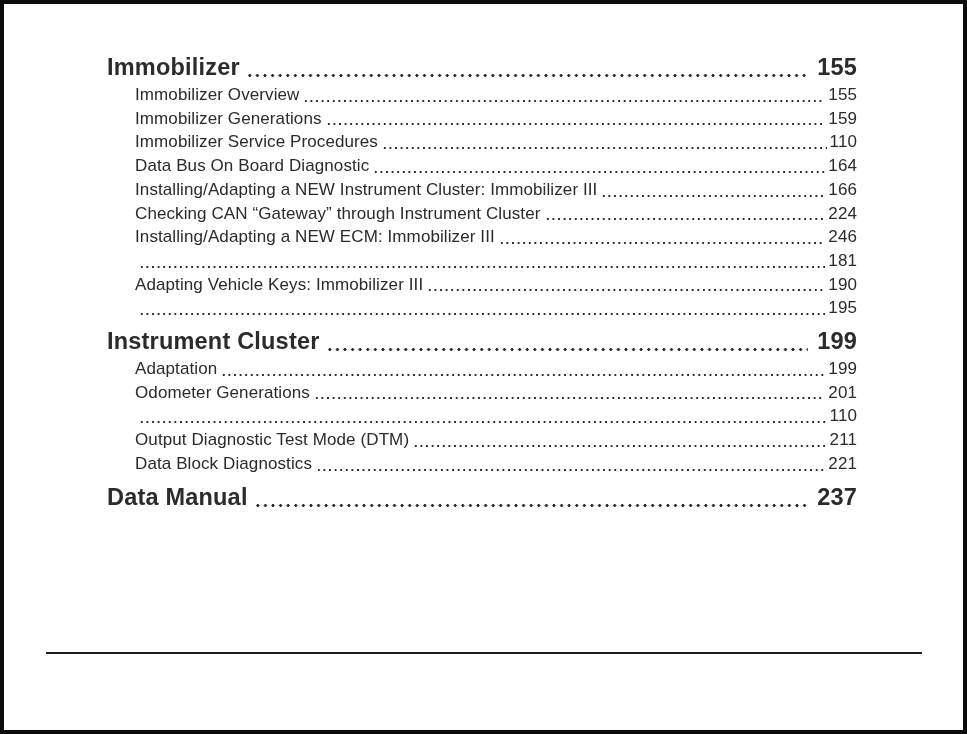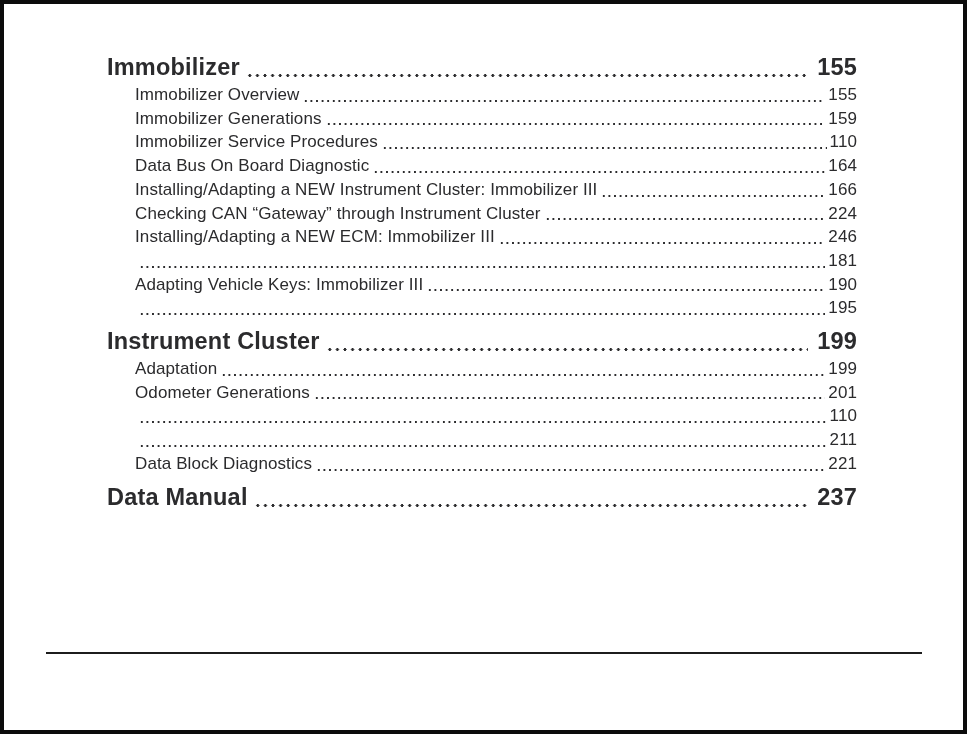--- a/index.html
+++ b/index.html
@@ -164,20 +164,21 @@
     <span class="leader"></span>
     <span class="p">201</span>
   </div>
 
   <div class="toc-row toc-i">
     <span class="leader"></span>
     <span class="p">110</span>
   </div>
 
   <div class="toc-row toc-i">
+    <span class="t">Output Diagnostic Test Mode (DTM)</span>
     <span class="leader"></span>
     <span class="p">211</span>
   </div>
 
   <div class="toc-row toc-i">
     <span class="t">Data Block Diagnostics</span>
     <span class="leader"></span>
     <span class="p">221</span>
   </div>
 

